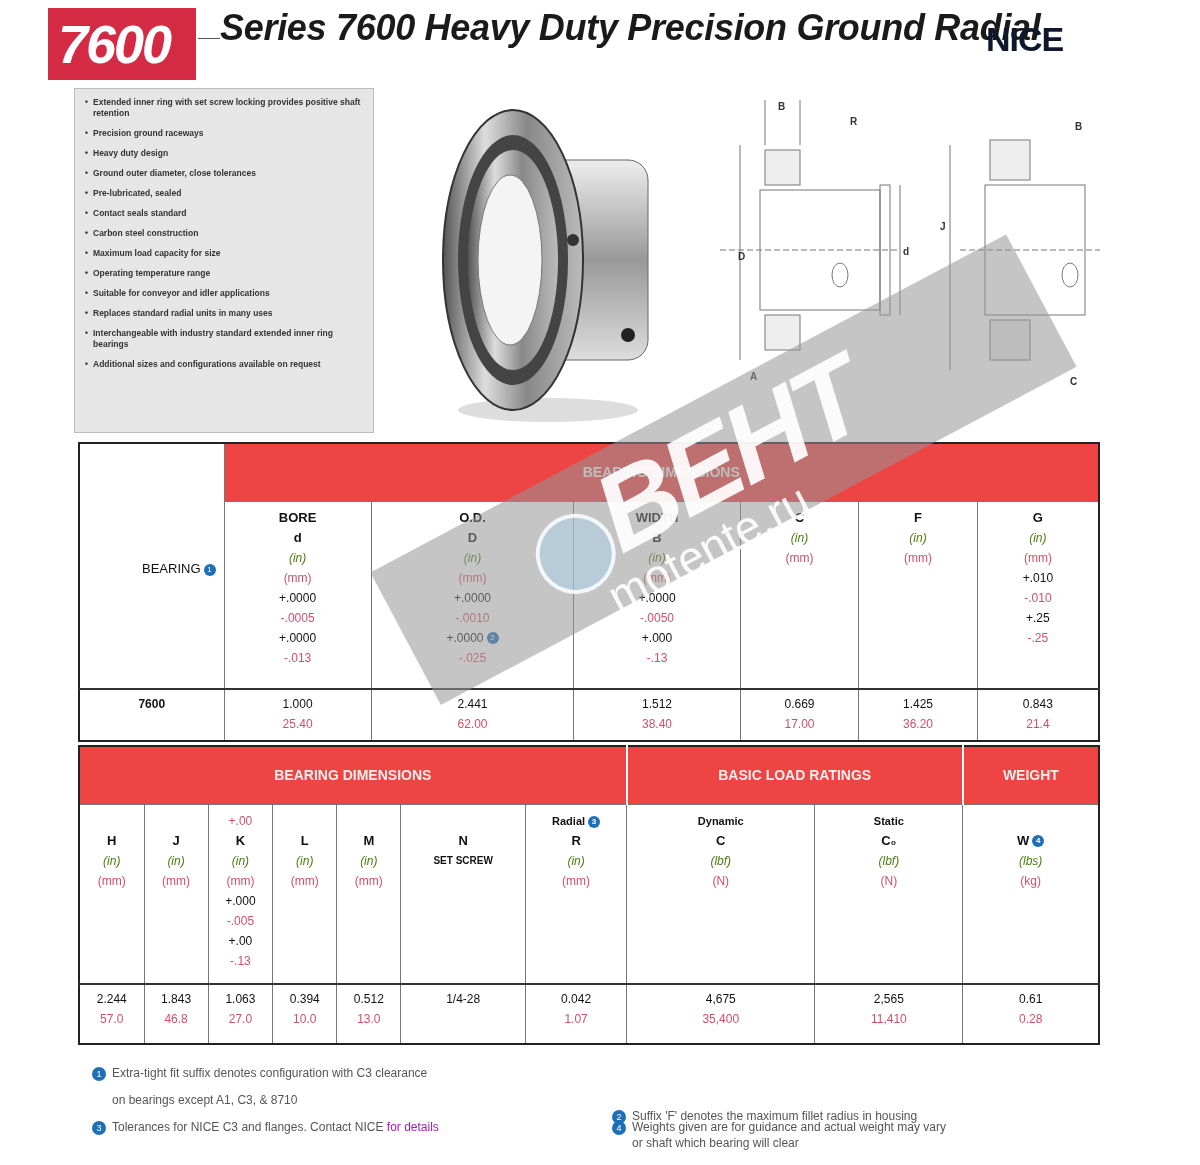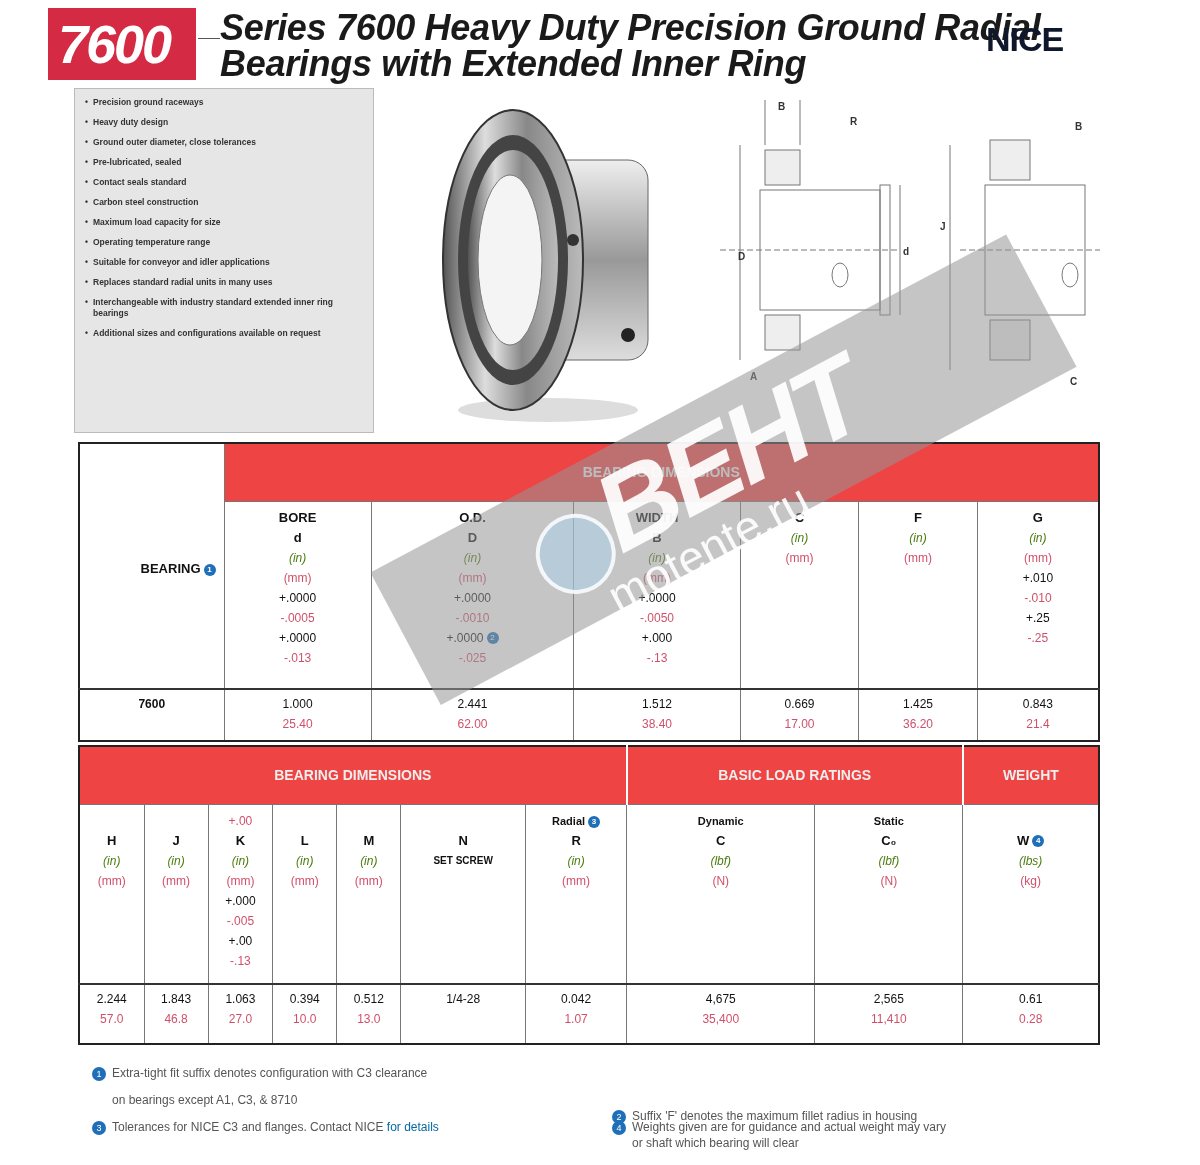--- a/index.html
+++ b/index.html
@@ -17,49 +17,49 @@
   .photo { position: absolute; left: 438px; top: 100px; width: 220px; height: 330px; }
   .diagram { position: absolute; left: 720px; top: 90px; width: 380px; height: 340px; }
 
   .table1 { position: absolute; left: 78px; top: 442px; width: 1022px; height: 300px; border: 2px solid #222; border-collapse: collapse; }
   .table2 { position: absolute; left: 78px; top: 745px; width: 1022px; height: 300px; border: 2px solid #222; border-collapse: collapse; }
   table td, table th { border: 1px solid #777; text-align: center; vertical-align: top; font-size: 12px; line-height: 20px; padding-top: 6px; }
   th.black { background: #ef4444; color: #eee; font-weight: bold; font-size: 14px; vertical-align: middle; padding: 4px; height: 58px; }
   .hdr { font-weight: bold; font-size: 13px; line-height: 20px; }
   .unit { color: #4d7c0f; font-style: italic; }
   .metric { color: #d0506a; }
-  .bearing-label { font-weight: bold; font-size: 13px; vertical-align: middle !important; text-align: right !important; padding-right: 8px; }
+  .bearing-label { font-weight: normal; font-size: 13px; vertical-align: middle !important; text-align: right !important; padding-right: 8px; }
   .note-icon { display: inline-block; width: 12px; height: 12px; border-radius: 50%; background: #1f6fb8; color: #fff; font-size: 8px; line-height: 12px; text-align: center; vertical-align: middle; margin-left: 3px; }
   .row-sep td { border-top: 2px solid #333; padding-top: 4px; }
 
   .watermark { position: absolute; left: 300px; top: 440px; width: 640px; height: 220px; transform: rotate(-28deg); transform-origin: 0 0; pointer-events: none; }
   .wm-band { position: absolute; left: 0; top: 150px; width: 720px; height: 150px; background: rgba(150,150,150,0.55); }
   .wm-text-big { position: absolute; left: 230px; top: 150px; font-size: 110px; font-weight: 900; font-style: italic; color: rgba(255,255,255,0.92); letter-spacing: -4px; }
   .wm-text-small { position: absolute; left: 200px; top: 260px; font-size: 46px; color: rgba(255,255,255,0.9); }
   .wm-circle { position: absolute; left: 150px; top: 190px; width: 80px; height: 80px; border: 4px solid rgba(255,255,255,0.85); border-radius: 50%; background: rgba(170,210,235,0.5); }
 
   .footnotes { position: absolute; left: 92px; top: 1060px; width: 1010px; font-size: 12px; line-height: 27px; color: #555; }
   .fn { position: absolute; width: 500px; }
   .fn .num { display: inline-block; width: 14px; height: 14px; border-radius: 50%; background: #1f6fb8; color: #fff; font-size: 9px; line-height: 14px; text-align: center; margin-right: 6px; vertical-align: middle; }
-  .fn .hl { color: #0369a1; margin-top: 8px; }
+  .fn .hl { color: #a21caf; margin-top: 8px; }
 </style>
 </head>
 <body>
 
 <div class="header">
   <div class="series-badge">7600</div>
   <div class="title-rule"></div>
   <div class="title">
     <div>Series 7600 Heavy Duty Precision Ground Radial</div>
-    <div>Bearings with Extended Inner Ring</div>
   </div>
   <div class="brand">NICE</div>
 </div>
 
 <ul class="features">
+  <li>Extended inner ring with set screw locking provides positive shaft retention</li>
   <li>Precision ground raceways</li>
   <li>Heavy duty design</li>
   <li>Ground outer diameter, close tolerances</li>
   <li>Pre-lubricated, sealed</li>
   <li>Contact seals standard</li>
   <li>Carbon steel construction</li>
   <li>Maximum load capacity for size</li>
   <li>Operating temperature range</li>
   <li>Suitable for conveyor and idler applications</li>
   <li>Replaces standard radial units in many uses</li>

